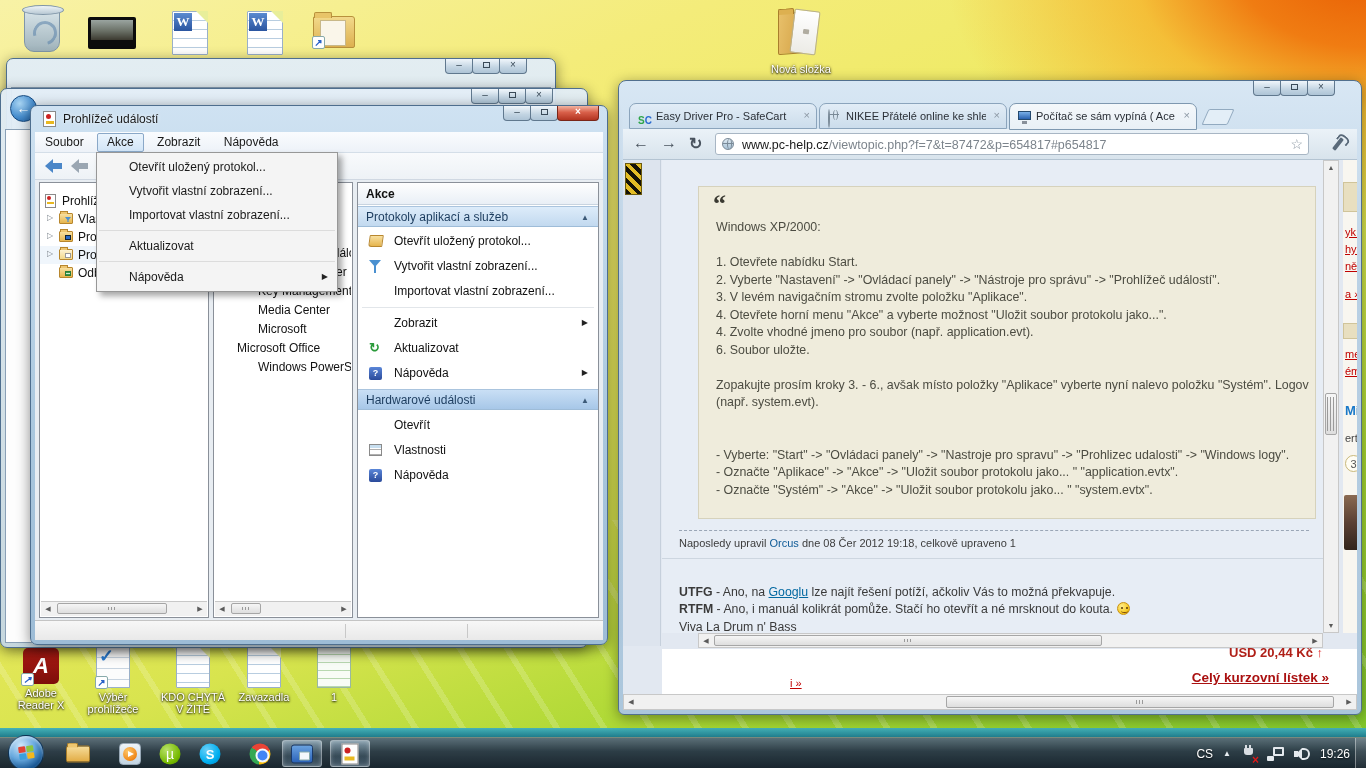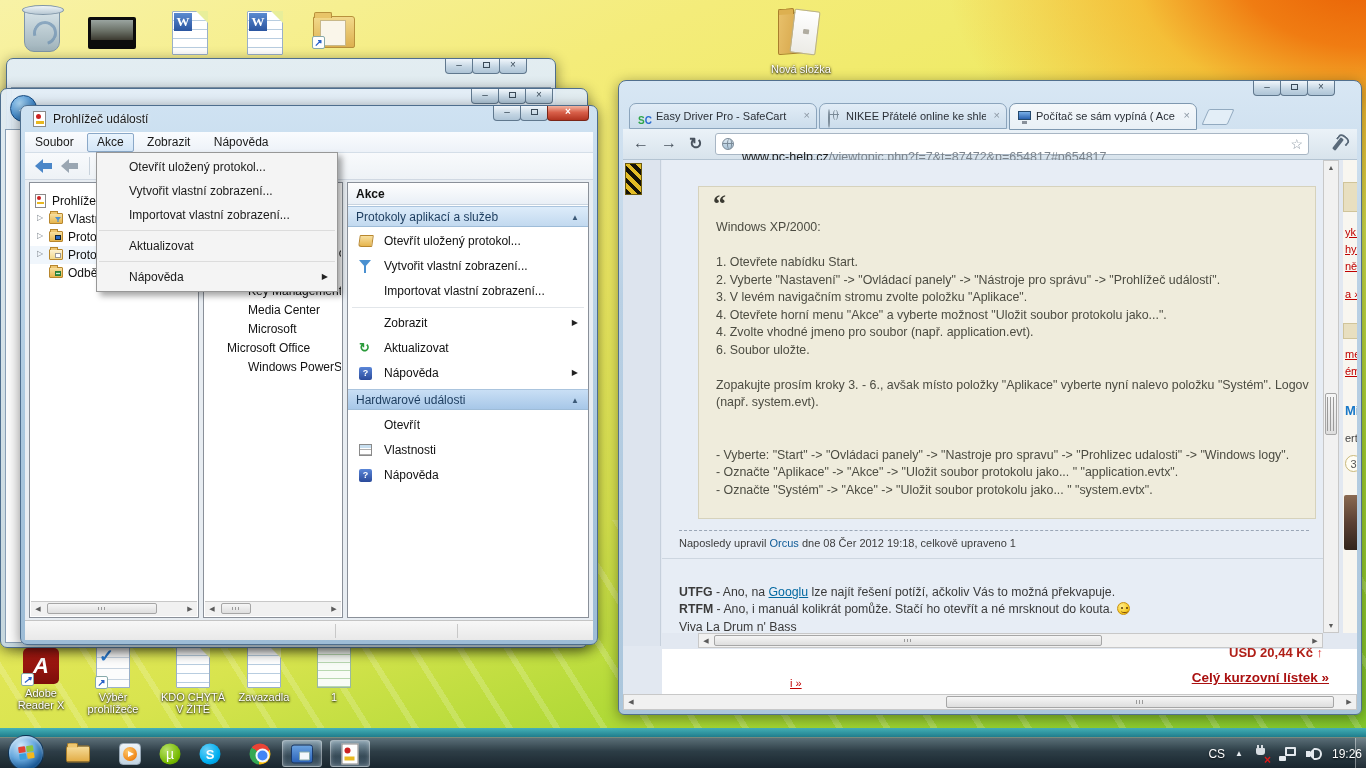--- a/index.html
+++ b/index.html
@@ -154,21 +154,21 @@
   .fv-mon { width:13px; height:9px; background:linear-gradient(#7ab0e8,#2a62b0); border:1px solid #24496e; margin-top:1px; }
   .fv-mon::after { content:""; display:block; margin:9px auto 0; width:5px; height:3px; background:#88909a; }
   .newtab { position:absolute; left:586px; top:28px; width:26px; height:16px; transform:skewX(-24deg);
     background:rgba(232,241,248,.75); border:1px solid #92aac0; border-radius:2px; }
   .cr-toolbar { position:absolute; left:4px; right:4px; top:48px; height:31px;
     background:linear-gradient(#ebf2f8,#d8e3ec); border-bottom:1px solid #b4c4d2; }
   .cr-nav { position:absolute; top:5px; font-size:16px; font-weight:bold; color:#49535e; }
   .urlbox { position:absolute; left:92px; right:48px; top:4px; height:22px; background:#fff;
     border:1px solid #a8b6c4; border-radius:3px; }
   .urlbox .gl { position:absolute; left:6px; top:4px; }
-  .url { position:absolute; left:26px; top:16px; font-size:12.5px; white-space:nowrap; overflow:hidden; right:24px; }
+  .url { position:absolute; left:26px; top:4px; font-size:12.5px; white-space:nowrap; overflow:hidden; right:24px; }
   .url .dom { color:#1b1b1b; } .url .path { color:#7c848c; }
   .star { position:absolute; right:5px; top:2px; font-size:14px; color:#8a96a2; }
   .wrench { position:absolute; right:17px; top:8px; width:4px; height:14px; background:#5a6a7a; border-radius:1px; transform:rotate(38deg); }
   .wrench::before { content:""; position:absolute; left:-3px; top:-4px; width:9px; height:6px; border:2px solid #5a6a7a; border-radius:50% 50% 0 0; border-bottom:none; background:transparent; }
   .cr-content { position:absolute; left:4px; right:4px; top:79px; bottom:4px; background:#e2e8f1; overflow:hidden; }
   .leftcol { position:absolute; left:0; top:0; bottom:64px; width:38px; background:#dde4ee; border-right:1px solid #c6d0dc; }
   .adfrag { position:absolute; left:2px; top:3px; width:17px; height:32px;
     background:repeating-linear-gradient(45deg,#151208 0 4px,#e3bc25 4px 8px); border:1px solid #6a5a10; }
   .postbg { position:absolute; left:39px; top:0; width:661px; height:473px; background:#e7edf5; }
   .quote { position:absolute; left:75px; top:26px; width:618px; height:333px; background:#efecdc; border:1px solid #d6d2bc; }
@@ -227,21 +227,21 @@
   .ti-sk { width:21px; height:21px; border-radius:50%; background:radial-gradient(circle at 35% 30%, #6ad0f8, #00aff0 60%, #0080c0); color:#fff; font-size:13px; font-weight:bold; line-height:21px; text-align:center; }
   .ti-cr { width:21px; height:21px; border-radius:50%; position:relative;
     background:conic-gradient(from -50deg, #ea4335 0 33%, #fbbc05 33% 66%, #34a853 66% 100%); }
   .ti-cr::after { content:""; position:absolute; left:5.5px; top:5.5px; width:10px; height:10px; border-radius:50%;
     background:#4285f4; border:2px solid #f4f8fb; }
   .ti-blue { width:22px; height:19px; border-radius:3px; background:linear-gradient(#6aa2e0,#2a62b8); border:1px solid #1a3a6a; position:relative; }
   .ti-blue::after { content:""; position:absolute; right:2px; bottom:2px; width:9px; height:7px; background:#f4f8fc; border:1px solid #8aa; border-radius:1px; }
   .ti-ev { width:17px; height:21px; background:#fdfdfd; border:1px solid #888; position:relative; }
   .ti-ev::before { content:""; position:absolute; left:2px; top:3px; width:6px; height:6px; background:#cc2222; border-radius:50%; }
   .ti-ev::after { content:""; position:absolute; left:2px; top:12px; width:10px; height:4px; background:#e8b820; box-shadow:0 6px 0 -2px #3a78c8; }
-  .tray { position:absolute; right:4px; top:0; height:31px; display:flex; align-items:center; gap:10px; color:#fff; }
+  .tray { position:absolute; right:16px; top:0; height:31px; display:flex; align-items:center; gap:10px; color:#fff; }
   .tr-txt { font-size:12px; text-shadow:0 1px 2px rgba(0,0,0,.8); }
   .tr-up { font-size:8px; color:#e8eef2; }
   .tr-plug { position:relative; width:16px; height:16px; }
   .tr-plug i { position:absolute; left:3px; top:2px; width:9px; height:7px; background:#d8dde2; border-radius:1px 1px 3px 3px; }
   .tr-plug i::before { content:""; position:absolute; left:1px; top:-3px; width:2px; height:3px; background:#d8dde2; box-shadow:4px 0 0 #d8dde2; }
   .tr-plug b { position:absolute; right:-2px; bottom:-3px; color:#e01818; font-size:12px; line-height:10px; }
   .tr-net { position:relative; width:17px; height:14px; }
   .tr-net i { position:absolute; right:0; top:0; width:11px; height:9px; border:2px solid #e4e9ee; border-radius:1px; }
   .tr-net b { position:absolute; left:0; bottom:0; width:7px; height:5px; background:#e4e9ee; border-radius:1px; }
   .tr-spk { position:relative; width:16px; height:14px; }
@@ -439,21 +439,21 @@
       </div>
 
       <div class="sb" style="left:0;right:0;bottom:0;height:16px;">
         <span class="ab" style="left:0;">◀</span>
         <div class="th grip" style="left:44%;top:1px;width:53%;height:12px;"></div>
         <span class="ab" style="right:0;">▶</span>
       </div>
     </div>
   </div>
 
-  <div class="win win-active" style="left:20px;top:105px;width:578px;height:540px;z-index:5;">
+  <div class="win win-active" style="left:30px;top:105px;width:578px;height:540px;z-index:5;">
     <span class="ev-tico"></span>
     <span class="ev-title">Prohlížeč událostí</span>
     <div class="ctrl" style="top:0;right:8px;">
       <div class="cbtn">–</div>
       <div class="cbtn"><span class="sq"></span></div>
       <div class="cbtn close-red">×</div>
     </div>
 
     <div class="ev-menubar">
       <span class="mitem">Soubor</span>

